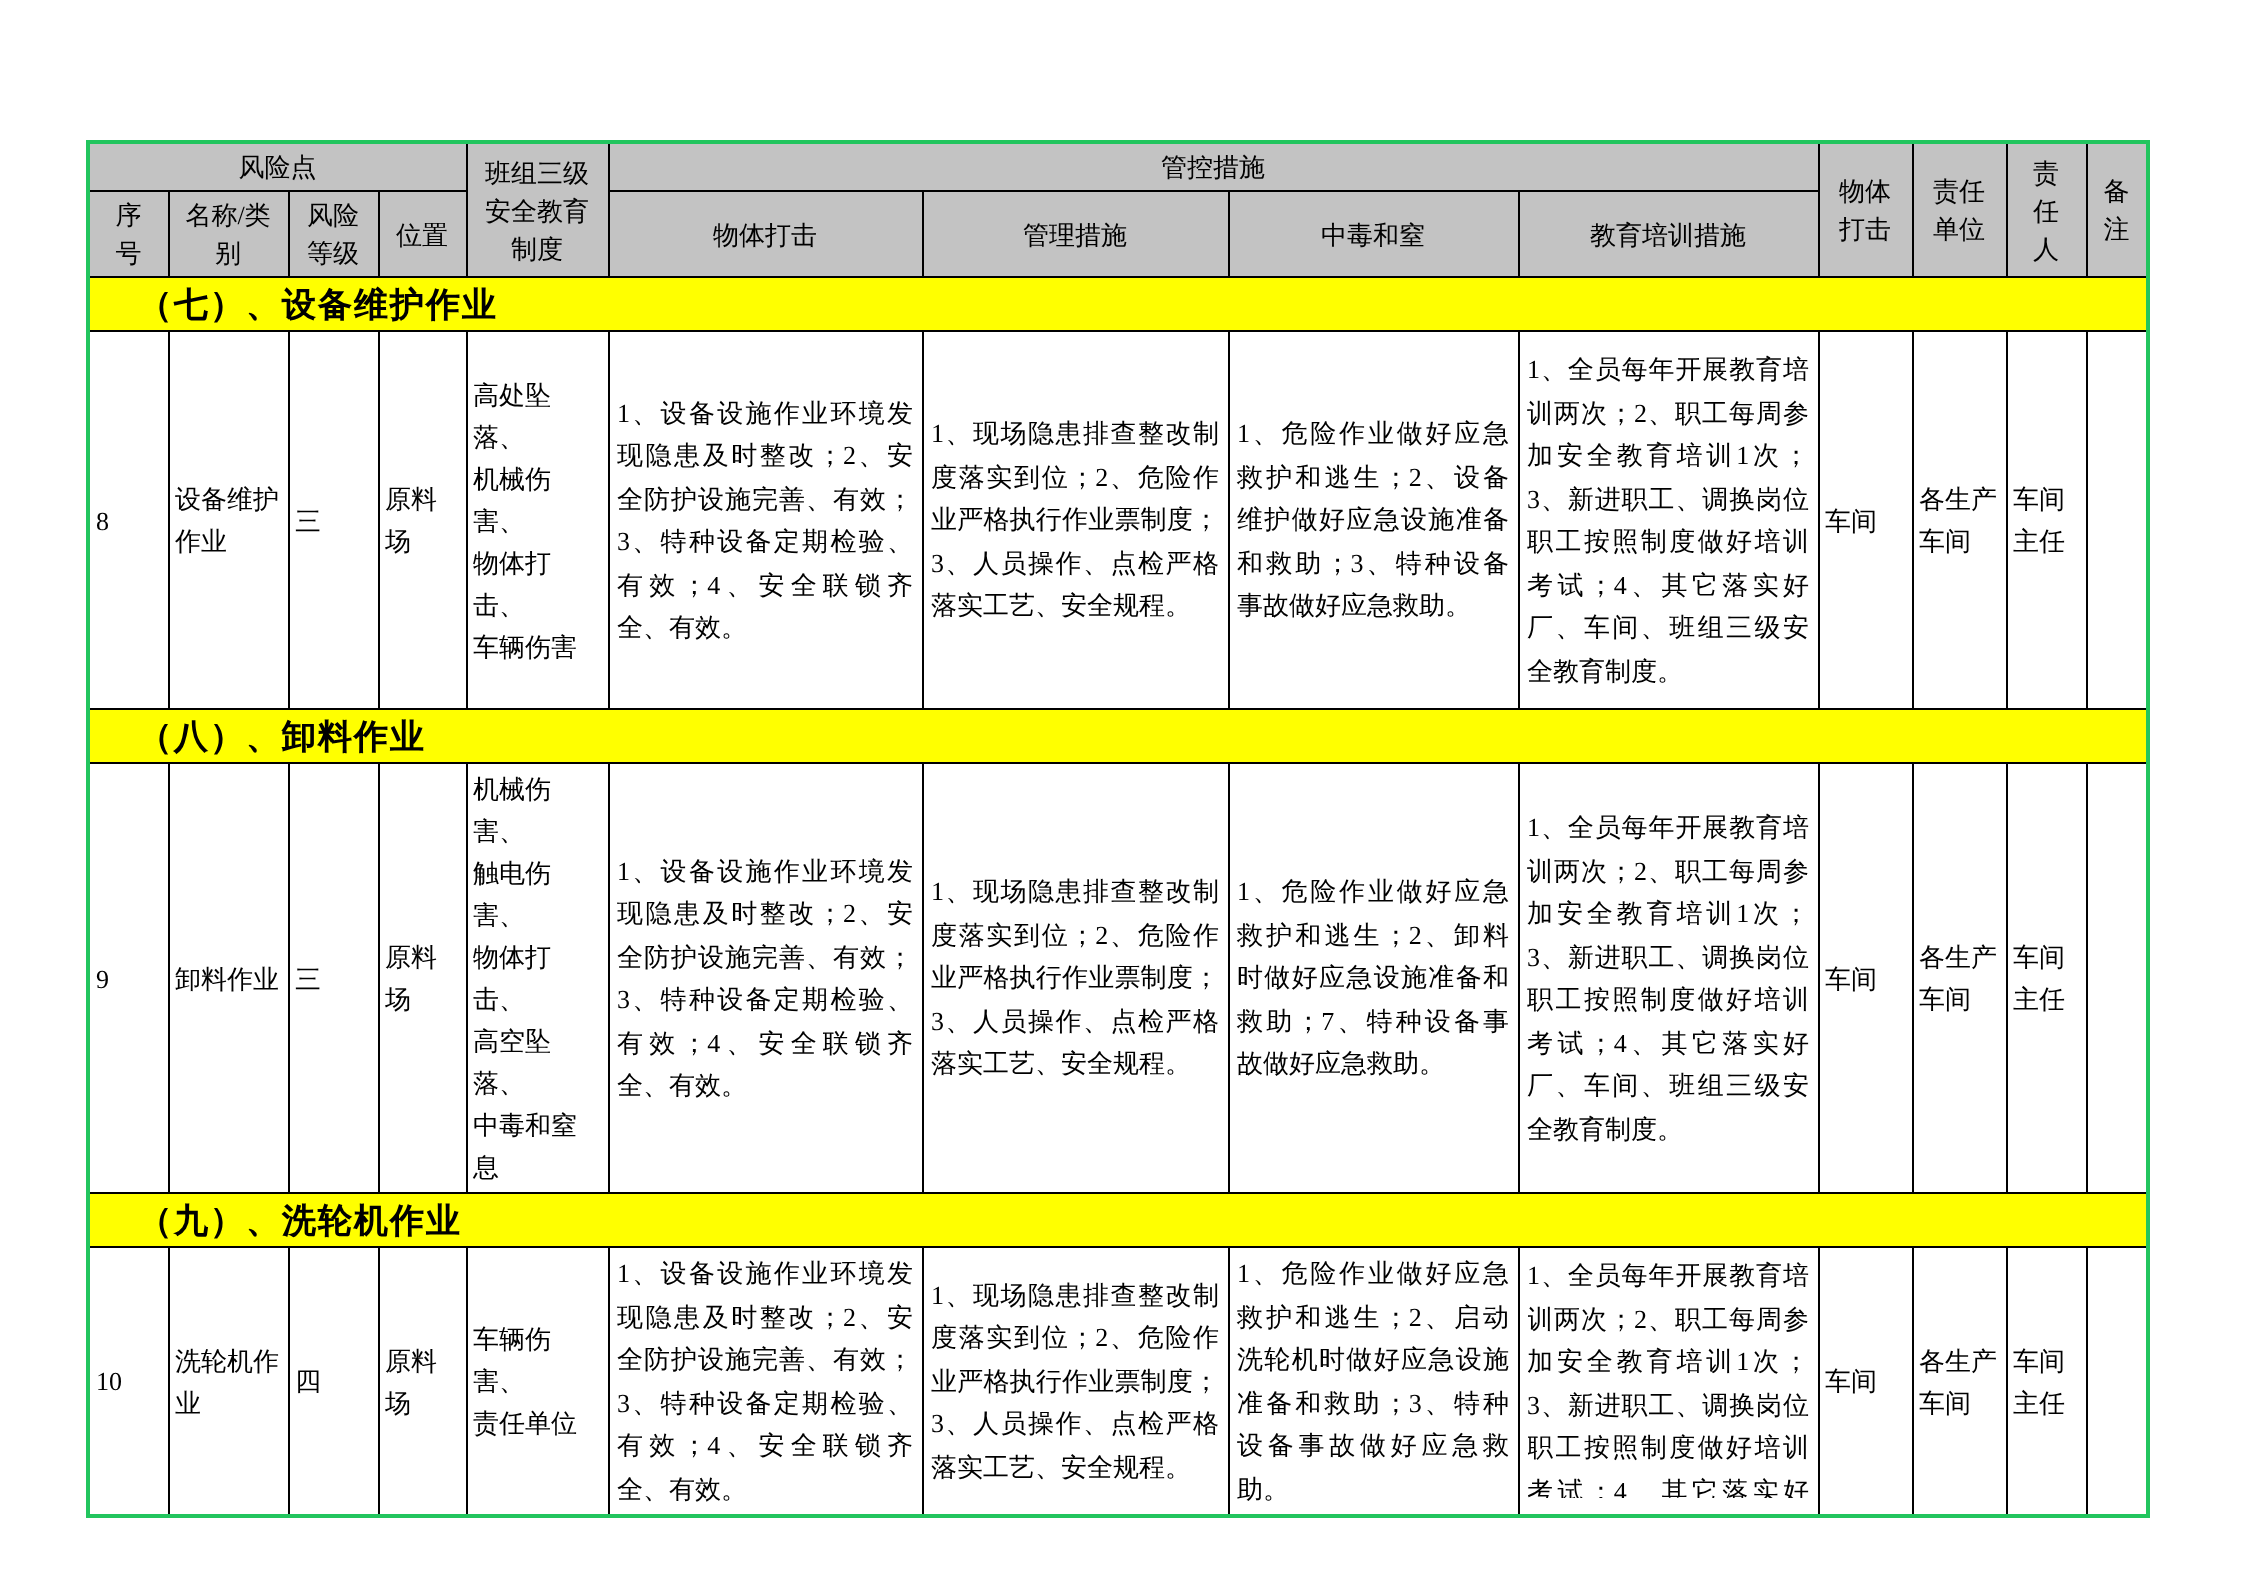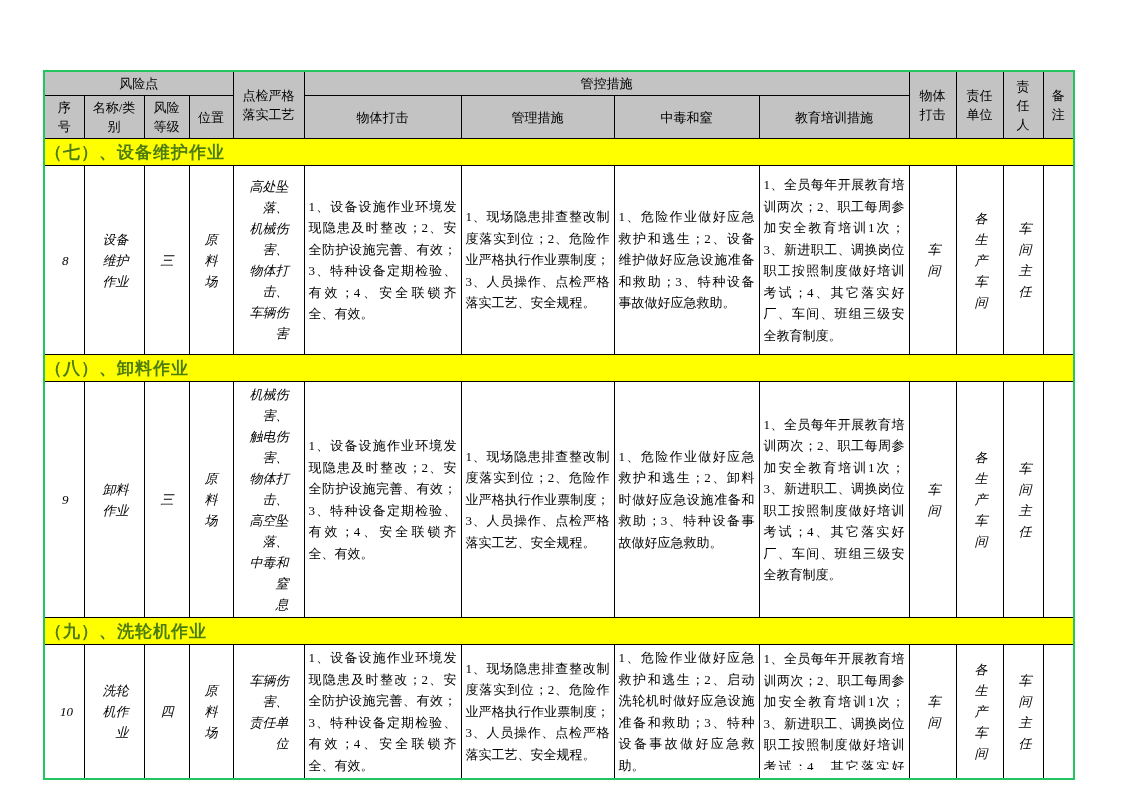--- a/index.html
+++ b/index.html
@@ -8,25 +8,25 @@
     font-family:"Liberation Serif","DejaVu Serif",serif;color:#000;}
   table.risk th,table.risk td{border:1px solid #000;overflow:hidden;}
   
   thead th{background:#c3c3c3;font-weight:normal;font-size:13px;line-height:19px;
     text-align:center;vertical-align:middle;padding:2px 6px;}
   thead tr.h1{height:22px;}
   thead tr.h2{height:43px;}
   th.p8{padding:2px 8px;}
   th.wt{border-top:2px solid #ffffff;}
   
-  tr.section td{background:#ffff00;color:#4d7c0f;font-weight:bold;font-size:17px;
-    text-align:left;vertical-align:middle;padding:1px 0;height:24px;letter-spacing:1px;}
+  tr.section td{background:#ffff00;color:#000000;font-weight:bold;font-size:17px;
+    text-align:left;vertical-align:middle;padding:1px 24px;height:24px;letter-spacing:1px;}
   
   td{font-size:13px;}
-  td.c{text-align:right;vertical-align:middle;line-height:21px;padding:2px 15px;font-style:italic;}
+  td.c{text-align:left;vertical-align:middle;line-height:21px;padding:2px 3px;}
   td.pre{white-space:pre-line;}
   td.m{text-align:justify;text-justify:inter-character;vertical-align:middle;
     line-height:21.5px;padding:2px 4px;}
   td.mtop{vertical-align:top;padding-top:3px;}
   .clipbox{height:122px;overflow:hidden;}
   tr.r8{height:189px;}
   tr.r9{height:207px;}
   tr.r10{height:126px;}
 </style>
 </head>
@@ -45,21 +45,21 @@
         <col style="width:145px">
       <col style="width:150px">
         <col style="width:47px">
         <col style="width:47px">
         <col style="width:40px">
       <col style="width:31px">
     </colgroup>
     <thead>
       <tr class="h1">
         <th colspan="4">风险点</th>
-        <th rowspan="2">点检严格落实工艺</th>
+        <th rowspan="2">班组三级安全教育制度</th>
         <th colspan="4">管控措施</th>
         <th rowspan="2">物体打击</th>
         <th rowspan="2">责任单位</th>
         <th rowspan="2" class="p8">责任人</th>
         <th rowspan="2" class="p8">备注</th>
       </tr>
       <tr class="h2">
         <th class="p8">序号</th>
         <th>名称/类别</th>
         <th>风险等级</th>
@@ -103,21 +103,21 @@
         <td class="c">三</td>
         <td class="c">原料场</td>
         <td class="c pre">机械伤害、
 触电伤害、
 物体打击、
 高空坠落、
 中毒和窒
 息</td>
         <td class="m">1、设备设施作业环境发现隐患及时整改；2、安全防护设施完善、有效；3、特种设备定期检验、有效；4、安全联锁齐全、有效。</td>
         <td class="m">1、现场隐患排查整改制度落实到位；2、危险作业严格执行作业票制度；3、人员操作、点检严格落实工艺、安全规程。</td>
-        <td class="m">1、危险作业做好应急救护和逃生；2、卸料时做好应急设施准备和救助；3、特种设备事故做好应急救助。</td>
+        <td class="m">1、危险作业做好应急救护和逃生；2、卸料时做好应急设施准备和救助；7、特种设备事故做好应急救助。</td>
         <td class="m">1、全员每年开展教育培训两次；2、职工每周参加安全教育培训1次；3、新进职工、调换岗位职工按照制度做好培训考试；4、其它落实好厂、车间、班组三级安全教育制度。</td>
         <td class="c">车间</td>
         <td class="c">各生产车间</td>
         <td class="c">车间主任</td>
         <td class="c"></td>
       </tr>
 
       <tr class="section">
         <td colspan="13">（九）、洗轮机作业</td>
       </tr>

